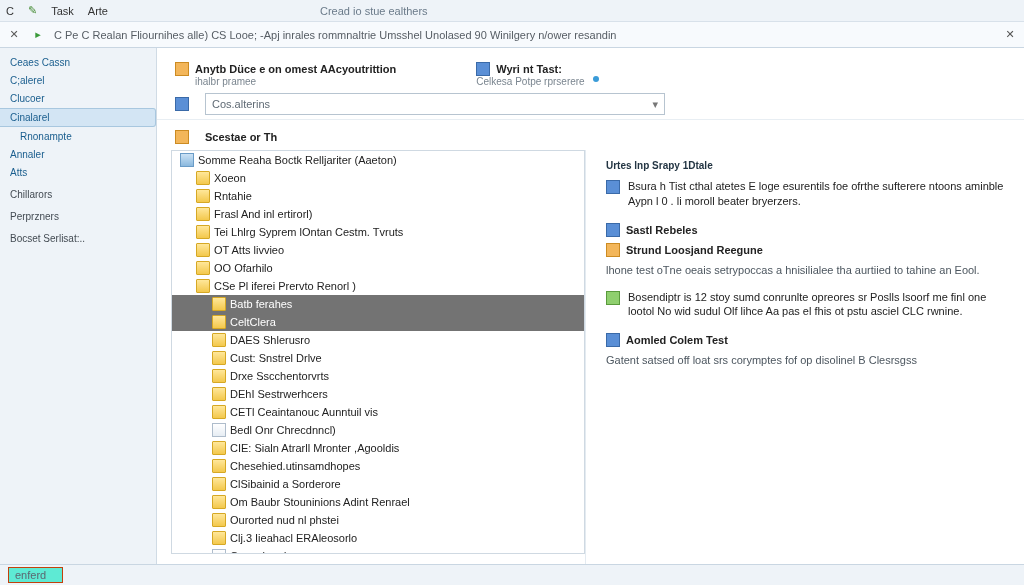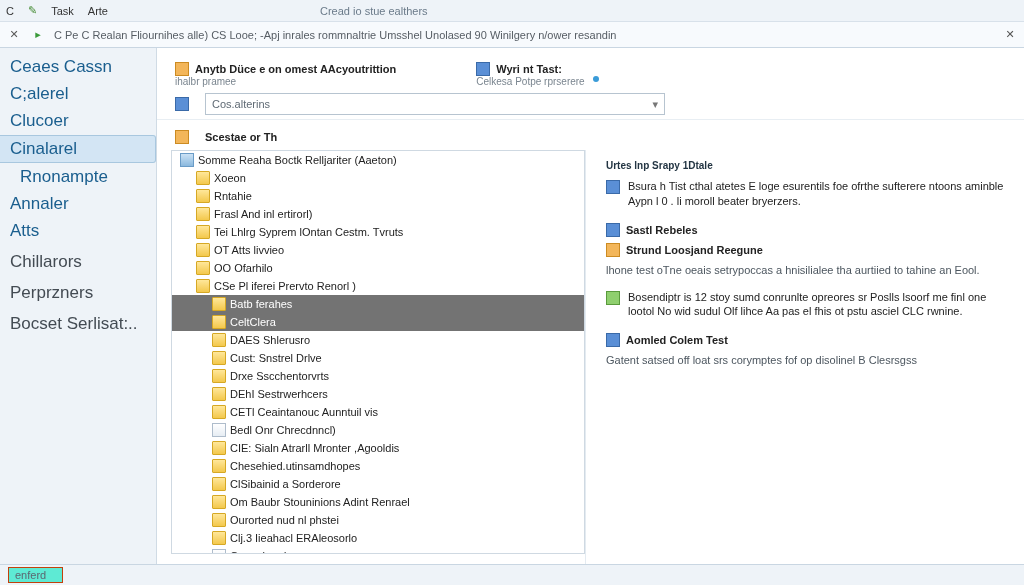--- a/index.html
+++ b/index.html
@@ -8,29 +8,29 @@
 .menubar span{color:#333}
 .menubar .wand{color:#4a8f3a}
 .titlebar{position:absolute;top:0;left:320px;height:22px;display:flex;align-items:center;color:#6b7b8a;font-size:11px}
 .toolbar{height:26px;display:flex;align-items:center;justify-content:space-between;padding:0 6px;background:#f7fafd;border-bottom:1px solid #c9d6e2}
 .toolbar-left{display:flex;align-items:center;gap:8px}
 .toolbar .navbtn{width:16px;height:16px;display:flex;align-items:center;justify-content:center;color:#5a5a5a}
 .toolbar .path{color:#565d64;font-size:11px;white-space:nowrap;overflow:hidden}
 .toolbar .close{width:16px;height:16px;display:flex;align-items:center;justify-content:center;color:#555}
 .main{display:flex;height:516px}
 .sidebar{width:157px;background:#eef3f8;border-right:1px solid #d0dbe5;padding:6px 0;display:flex;flex-direction:column;gap:1px}
-.side-item{padding:3px 10px;color:#1a5e8e;cursor:default;display:flex;align-items:center;gap:4px;font-size:17px}
+.side-item{padding:3px 10px;color:#1a5e8e;cursor:default;display:flex;align-items:center;gap:4px;font-size:10px}
 .side-item.lvl2{padding-left:20px}
 .side-item.sel{background:#d3e5f4;border:1px solid #a8c7df;border-left:none;border-radius:0 3px 3px 0}
 .side-item.group{color:#434b53;margin-top:4px}
 .content{flex:1;background:#fff;display:flex;flex-direction:column}
 .header-zone{padding:14px 18px 4px;border-bottom:1px solid #e8eef3}
 .header-row{display:flex;gap:80px;align-items:flex-start}
 .hdr-block .title{display:flex;align-items:center;gap:6px;font-weight:600;font-size:12px;color:#1d3c5a}
-.hdr-block .sub{color:#7a858f;font-size:10px;}
+.hdr-block .sub{color:#7a858f;font-size:10px;margin-left:20px}
 .hdr-block.right .title{color:#1d3c5a}
 .hdr-block.right .sub{margin-left:0}
 .searchrow{margin-top:6px;display:flex;align-items:center;gap:16px}
 .searchrow .sicon{width:14px;height:14px}
 .searchbox{flex:none;width:460px;height:22px;border:1px solid #b7c4d0;background:#fff;padding:0 6px;display:flex;align-items:center;justify-content:space-between}
 .searchbox .txt{color:#5f6a74}
 .searchbox .dd{color:#777}
 .section-label{margin:10px 16px 0 18px;display:flex;align-items:center;gap:16px;font-weight:600;color:#3b4d5e}
 .body-split{display:flex;flex:1;overflow:hidden;margin-top:6px}
 .tree{width:414px;border:1px solid #cfd9e2;margin-left:14px;margin-bottom:10px;overflow-y:auto;background:#fff}

